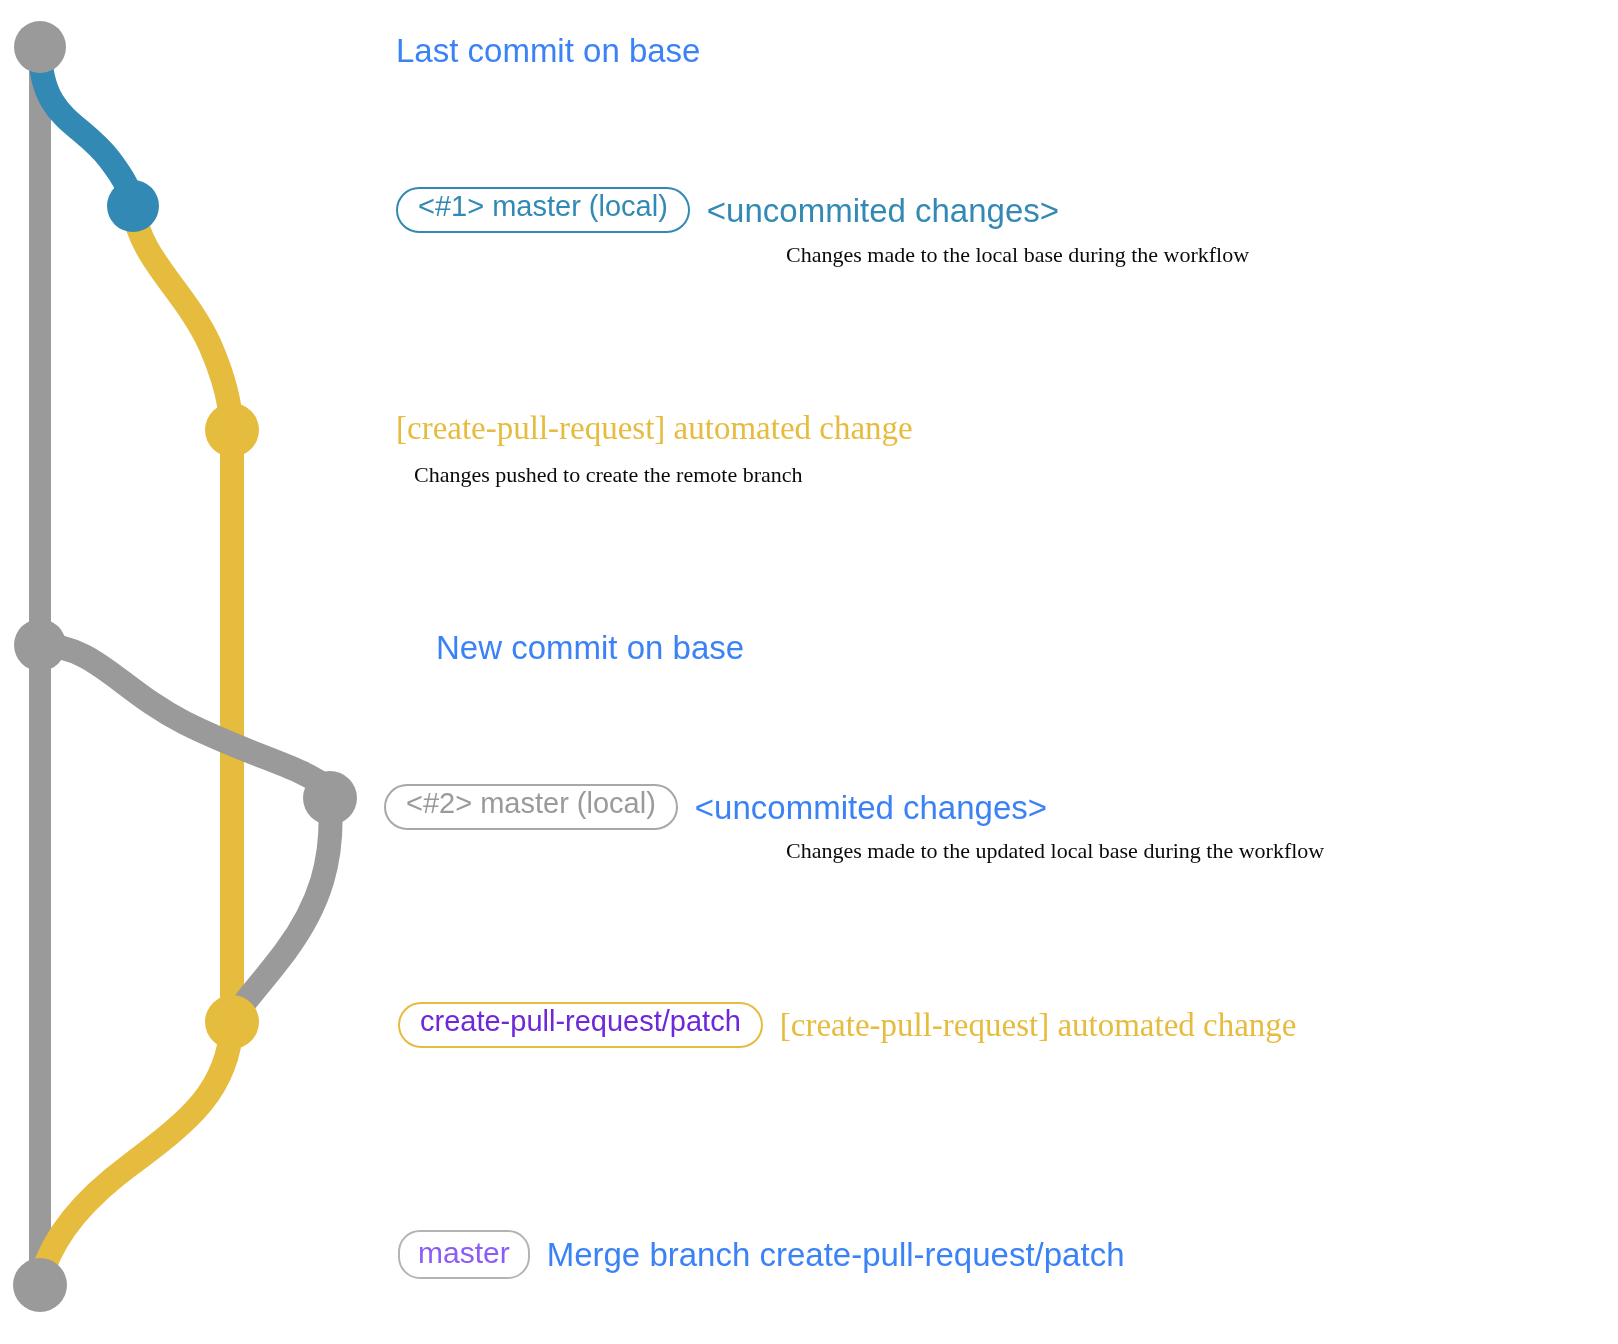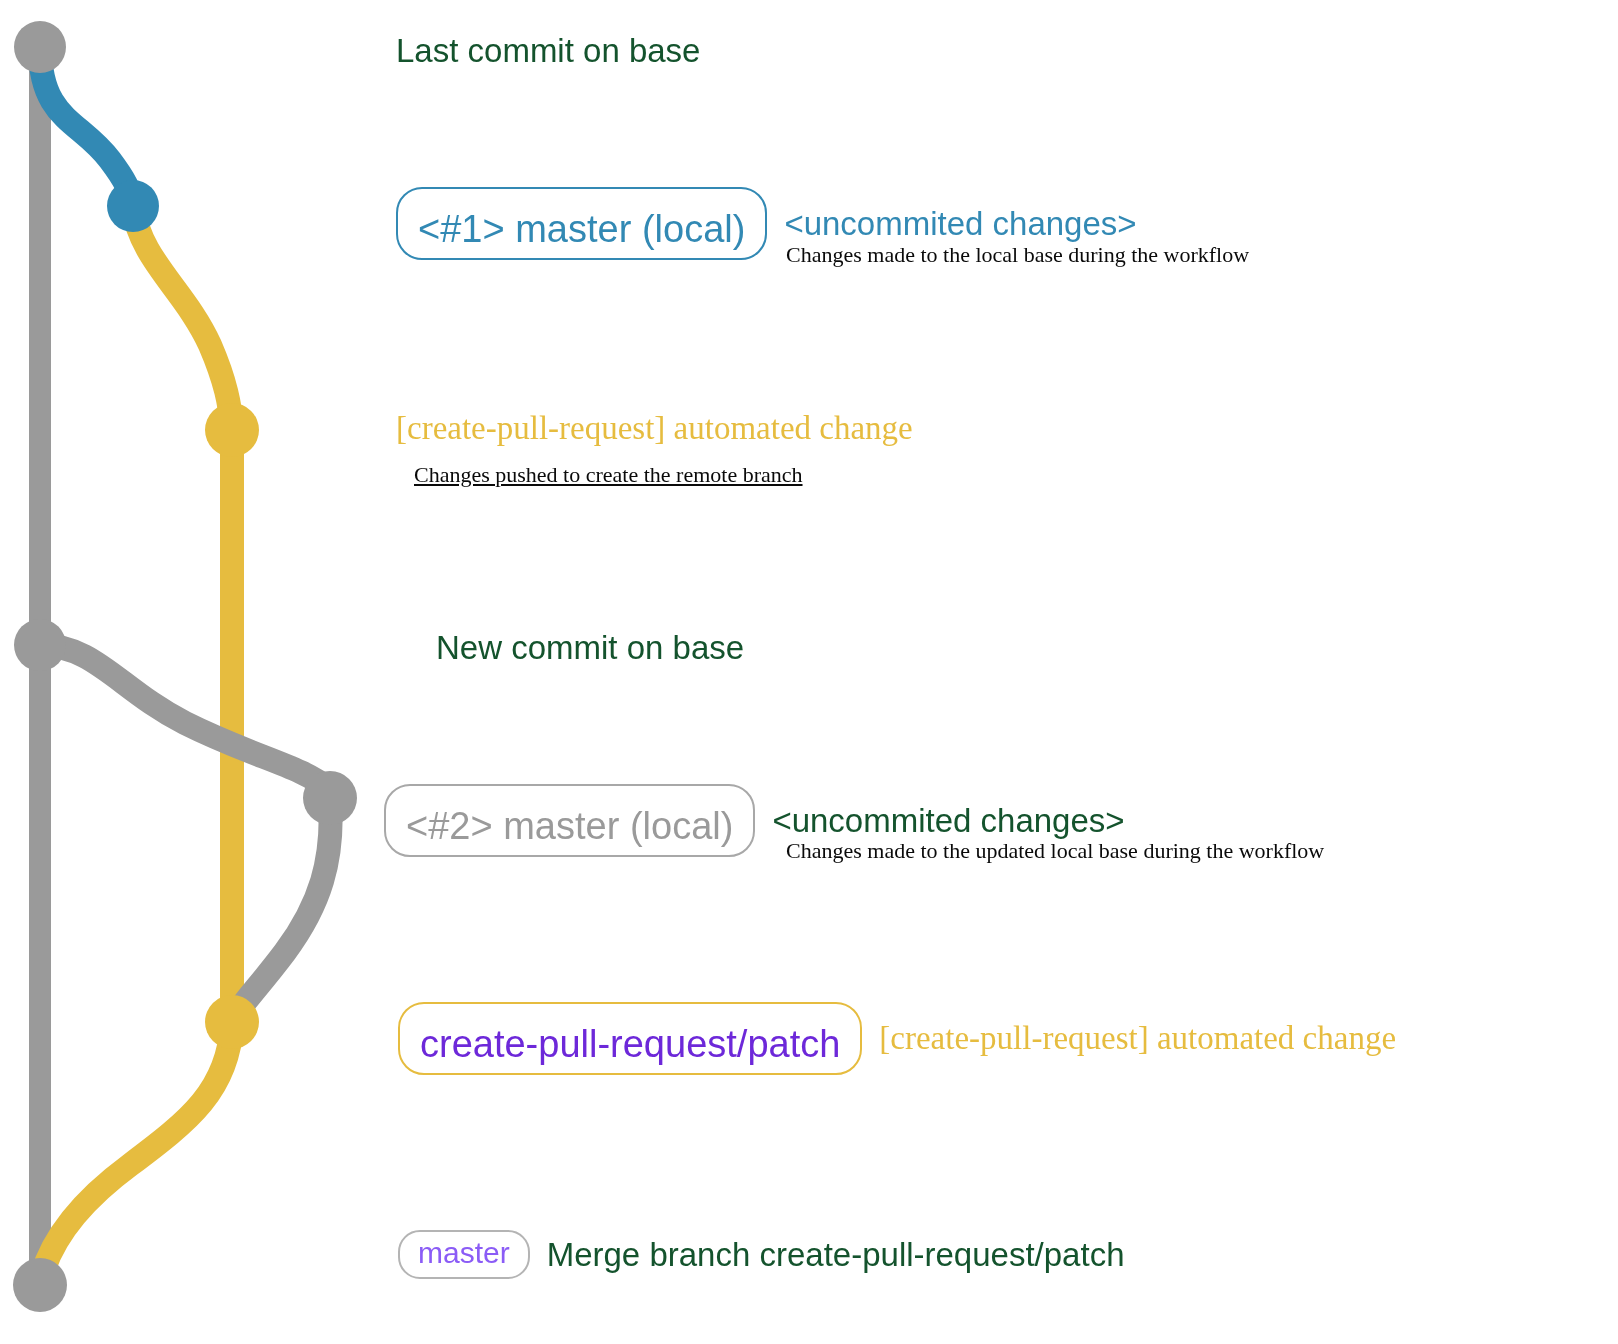--- a/index.html
+++ b/index.html
@@ -38,22 +38,22 @@
     display: flex;
     align-items: center;
     white-space: nowrap;
   }
 
   
   .pill {
     display: inline-block;
     border: 2px solid #9a9a9a;
     border-radius: 26px;
-    padding: 21px 20px 10px 20px;
-    font-size: 38px;
+    padding: 3px 20px 10px 20px;
+    font-size: 29px;
     line-height: 1.0;
     color: #9a9a9a;
     background: #ffffff;
     box-sizing: border-box;
   }
   .pill.blue   { border-color: #3289b4; color: #3289b4; }
   .pill.yellow { border-color: #e6bc3f; color: #6d28d9; }
   .pill.gray   { border-color: #a8a8a8; color: #9a9a9a; }
   .pill.thin   { border-width: 2px; }
   .pill.master {
@@ -63,21 +63,21 @@
     border-color: #b4b4b4;
     color: #8b5cf6;
   }
 
   
   .subject {
     font-size: 33px;
     line-height: 1.0;
     white-space: nowrap;
   }
-  .subject.gray   { color: #14532d; }
+  .subject.gray   { color: #3b82f6; }
   .subject.blue   { color: #3289b4; }
   .subject.yellow { color: #e6bc3f; font-family: Liberation Serif, serif; }
   .subject.pad    { margin-left: 17px; }
 
   
   .note {
     position: absolute;
     font-family: "Liberation Serif", "DejaVu Serif", serif;
     font-size: 22px;
     color: #0a0a0a;
@@ -121,21 +121,21 @@
 
   <div class="row" style="left:396px; top:187px;">
     <span class="pill blue thin">&lt;#1&gt; master (local)</span>
     <span class="subject blue pad">&lt;uncommited changes&gt;</span>
   </div>
   <div class="note" style="left:786px; top:244px;">Changes made to the local base during the workflow</div>
 
   <div class="row" style="left:396px; top:412px;">
     <span class="subject yellow">[create-pull-request] automated change</span>
   </div>
-  <div class="note" style="left:414px; top:464px;text-decoration:underline;">Changes pushed to create the remote branch</div>
+  <div class="note" style="left:414px; top:464px;">Changes pushed to create the remote branch</div>
 
   <div class="row" style="left:396px; top:631px;margin-left:40px;">
     <span class="subject gray">New commit on base</span>
   </div>
 
   <div class="row" style="left:384px; top:784px;">
     <span class="pill gray thin">&lt;#2&gt; master (local)</span>
     <span class="subject gray pad">&lt;uncommited changes&gt;</span>
   </div>
   <div class="note" style="left:786px; top:840px;">Changes made to the updated local base during the workflow</div>

